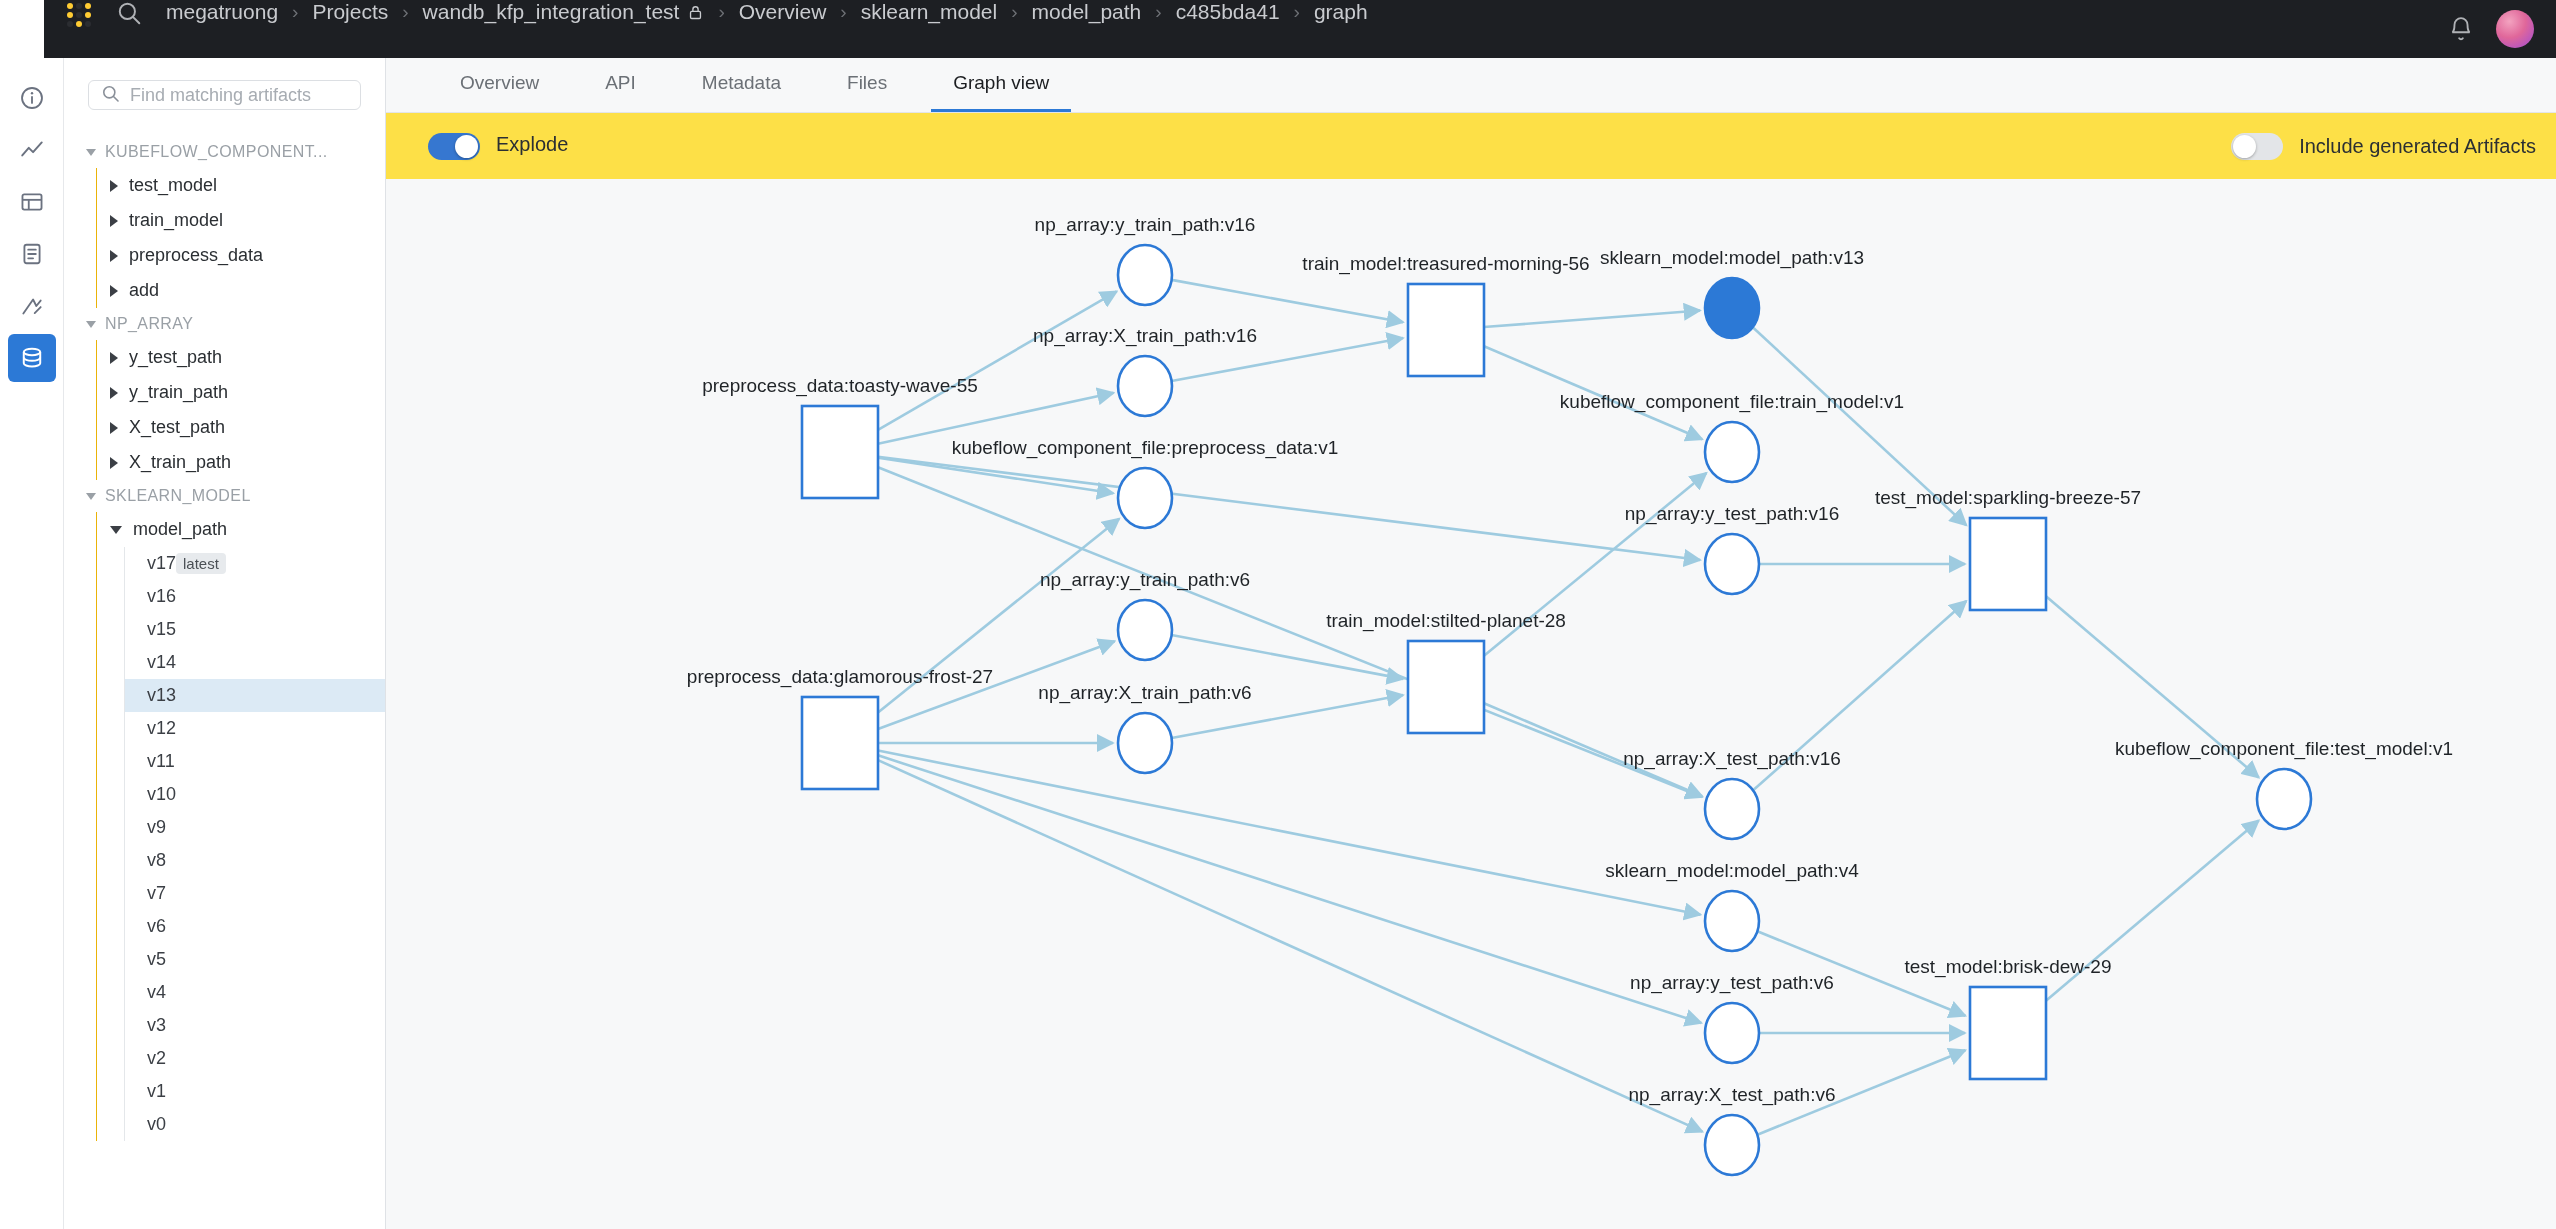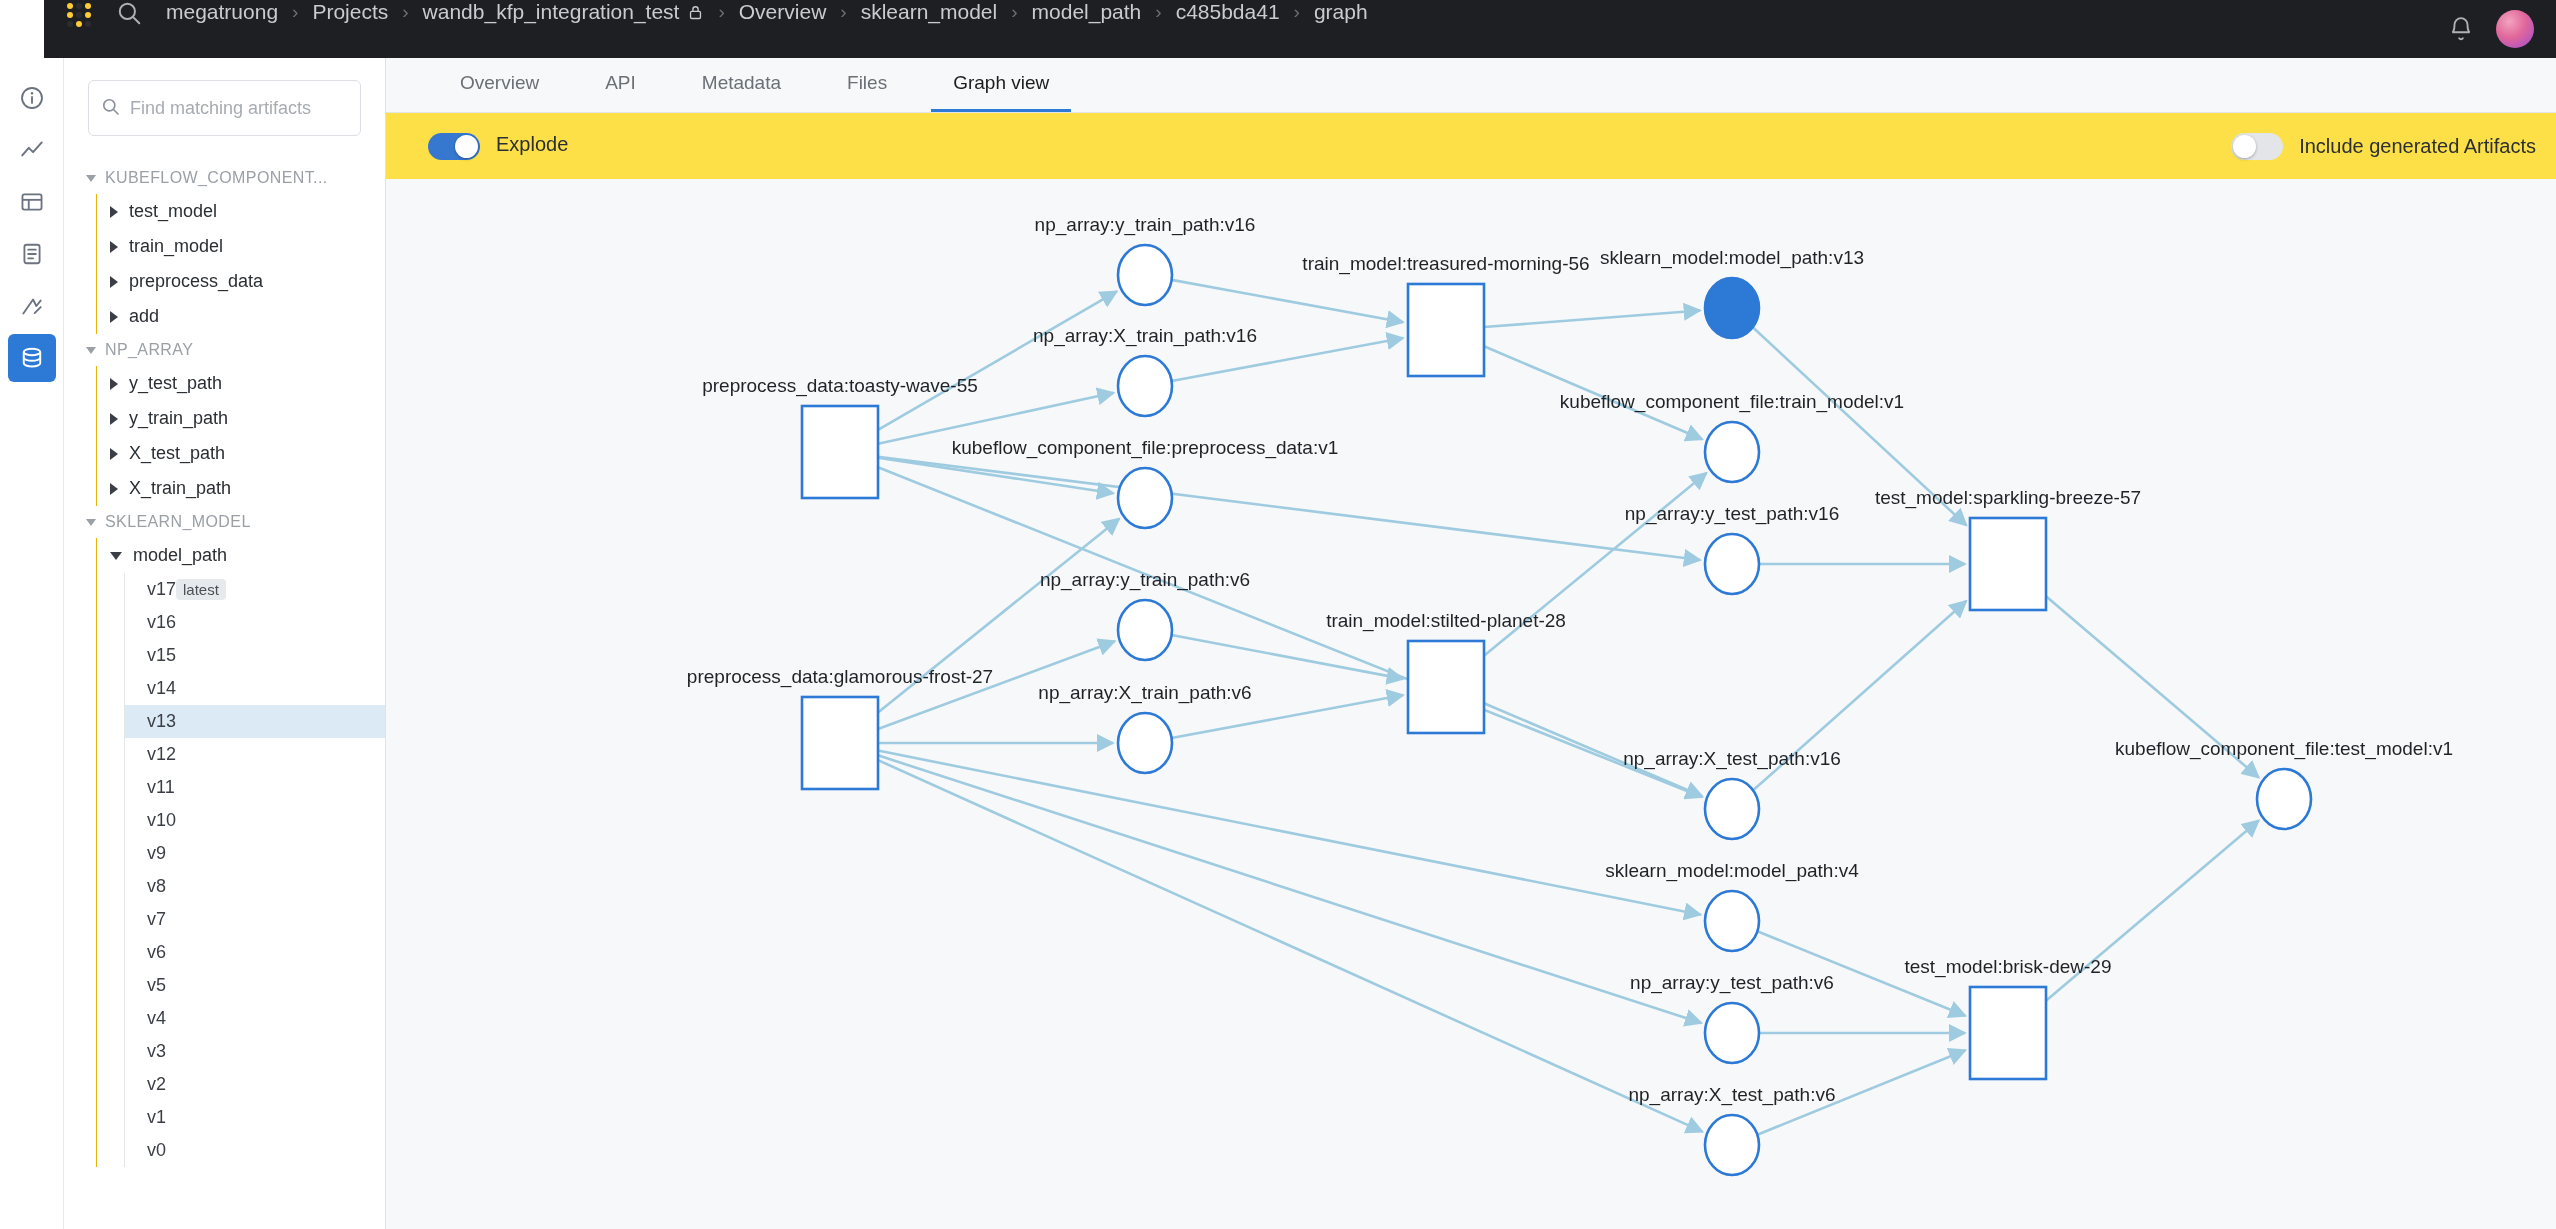--- a/index.html
+++ b/index.html
@@ -43,21 +43,21 @@
   
   .rail { width: 64px; flex: 0 0 64px; background: #fff; border-right: 1px solid #e6e8eb;
           display: flex; flex-direction: column; align-items: center; padding-top: 16px; gap: 4px; }
   .rail-item { width: 48px; height: 48px; display: flex; align-items: center; justify-content: center;
                border-radius: 6px; cursor: pointer; color: #6b7280; }
   .rail-item.active { background: #2c79d6; color: #fff; }
 
   
   .panel { width: 322px; flex: 0 0 322px; background: #fff; border-right: 1px solid #dfe2e6;
            padding: 22px 0 0 0; overflow: hidden; position: relative; }
-  .searchbox { margin: 0 24px 26px 24px; height: 56px; border: 1px solid #dcdfe3; border-radius: 6px;
+  .searchbox { margin: 0 24px 26px 24px; height: 30px; border: 1px solid #dcdfe3; border-radius: 6px;
                display: flex; align-items: center; padding: 0 12px; gap: 10px; }
   .searchbox input { border: none; outline: none; font-size: 18px; color: #3b3f45;
                      font-family: "Liberation Sans", sans-serif; width: 100%; background: transparent; }
   .searchbox input::placeholder { color: #a7acb2; }
 
   .tree { padding-left: 0px; font-size: 17.5px; color: #2b2f33; }
   .group-head { display: flex; align-items: center; gap: 9px; padding: 7px 0 7px 22px;
                 color: #9aa0a6; font-size: 16px; letter-spacing: .4px; cursor: pointer;
                 white-space: nowrap; overflow: hidden; }
   .caret-d { width: 0; height: 0; border-left: 5.5px solid transparent; border-right: 5.5px solid transparent;

